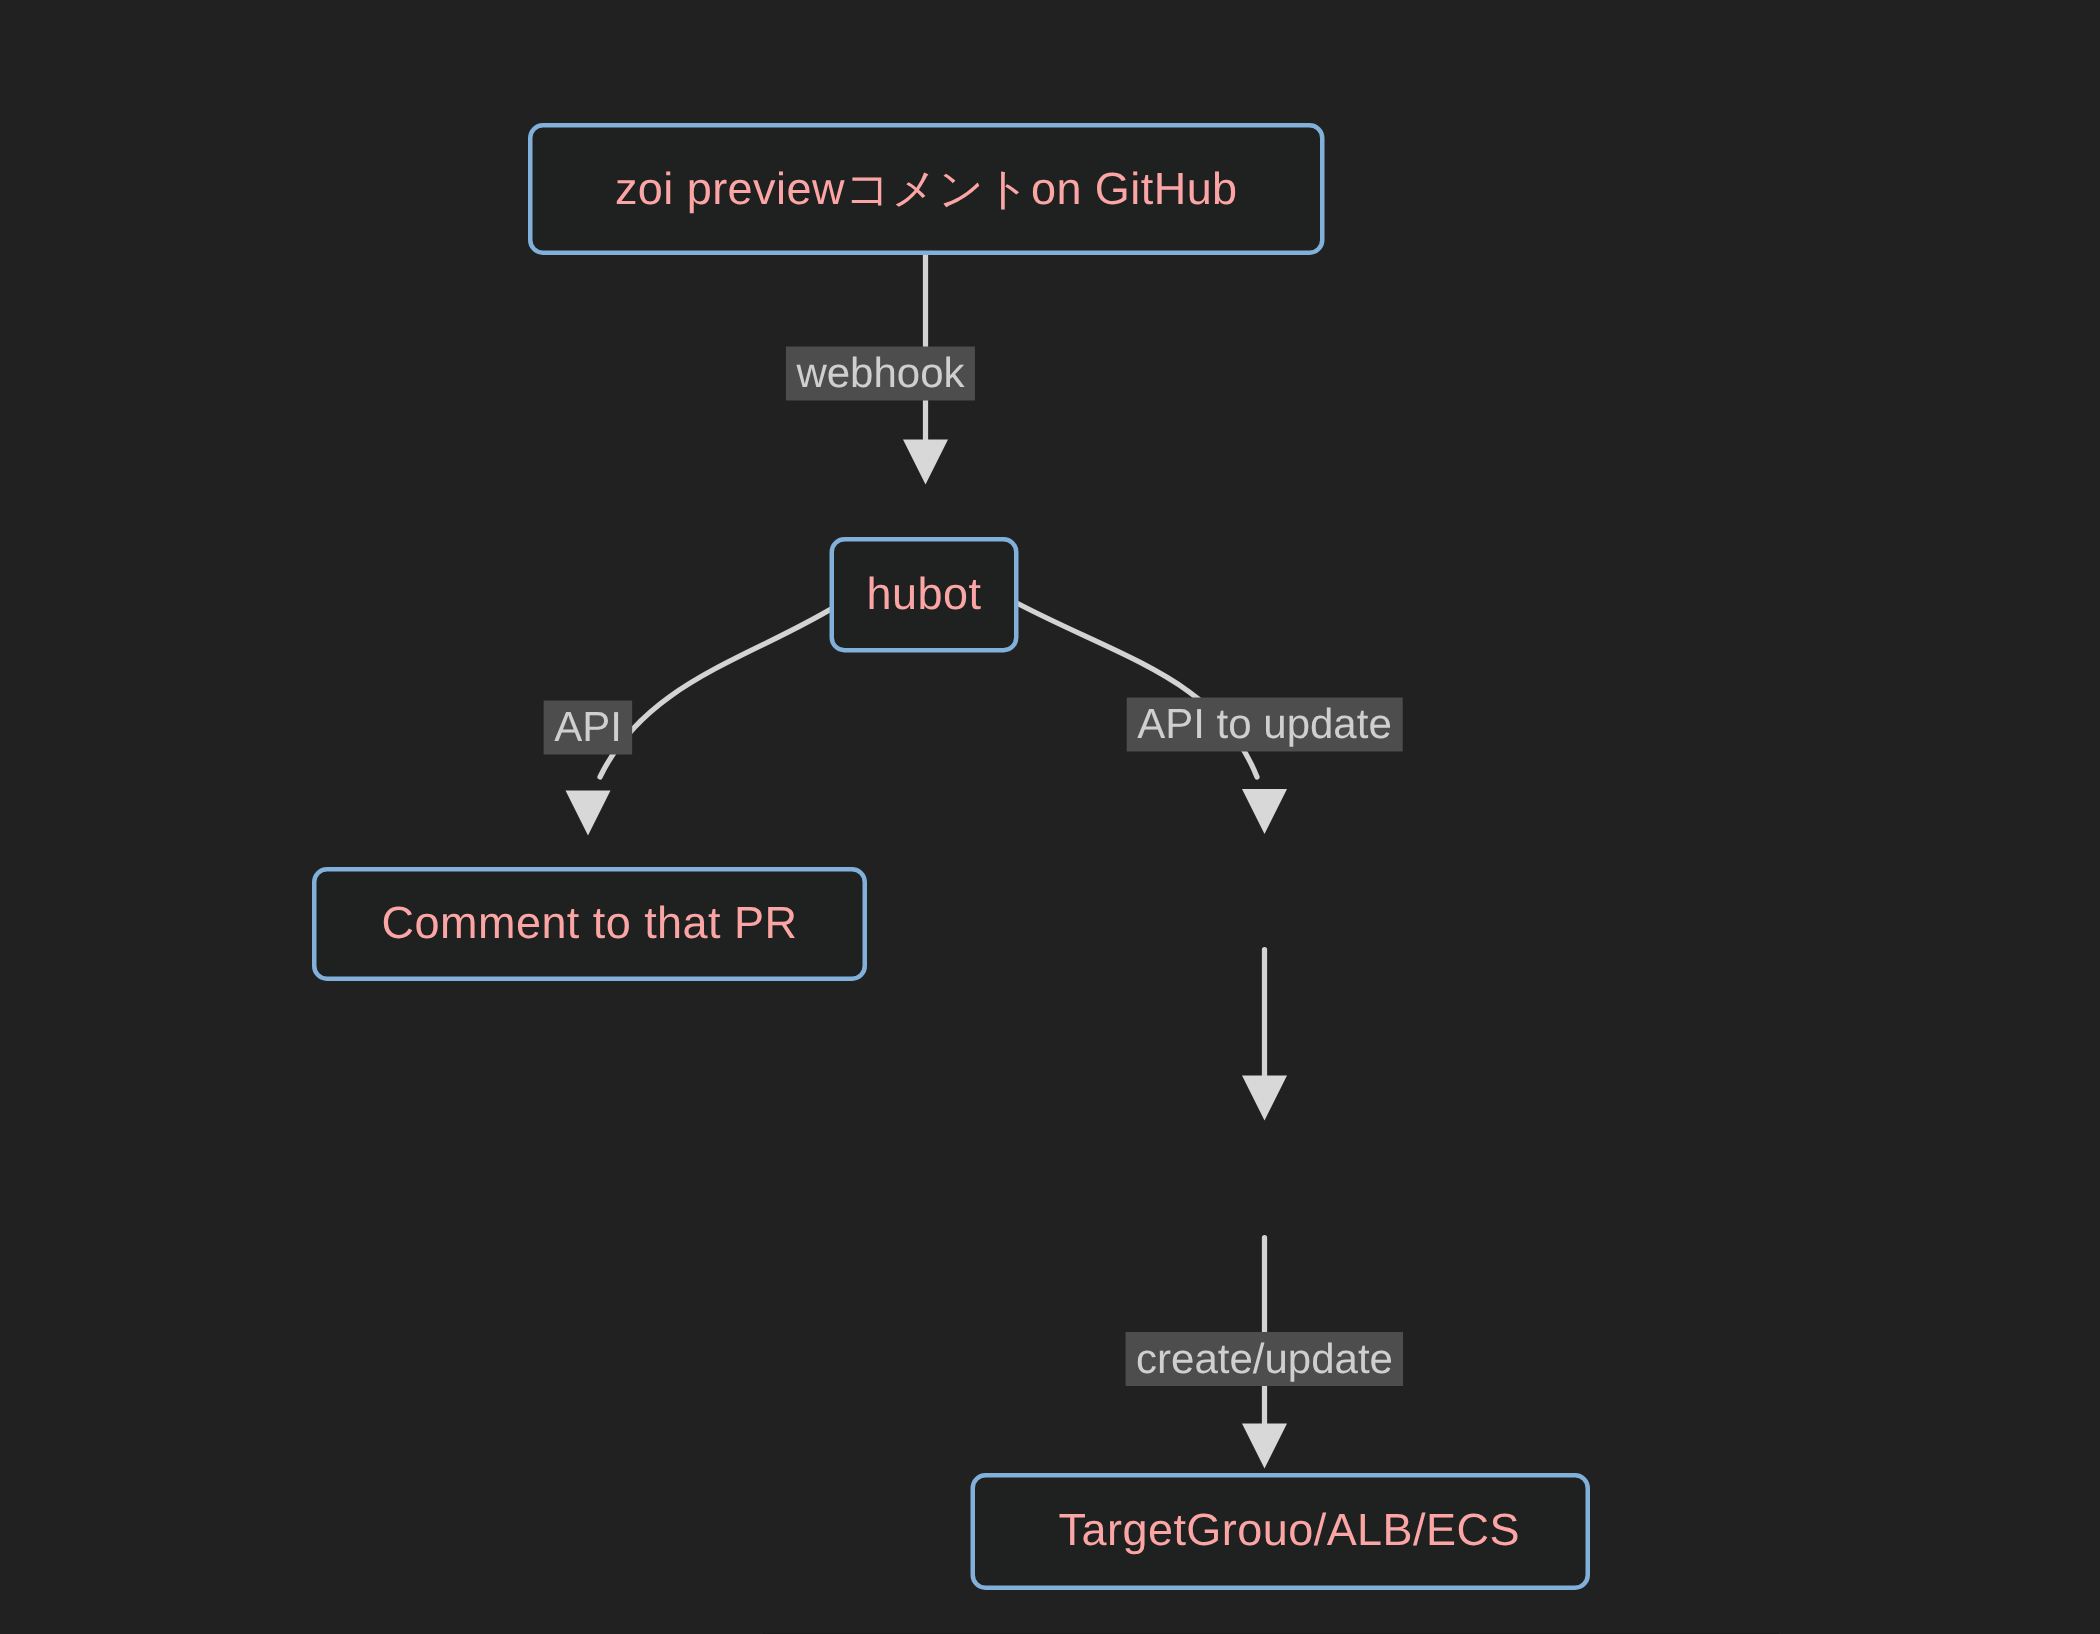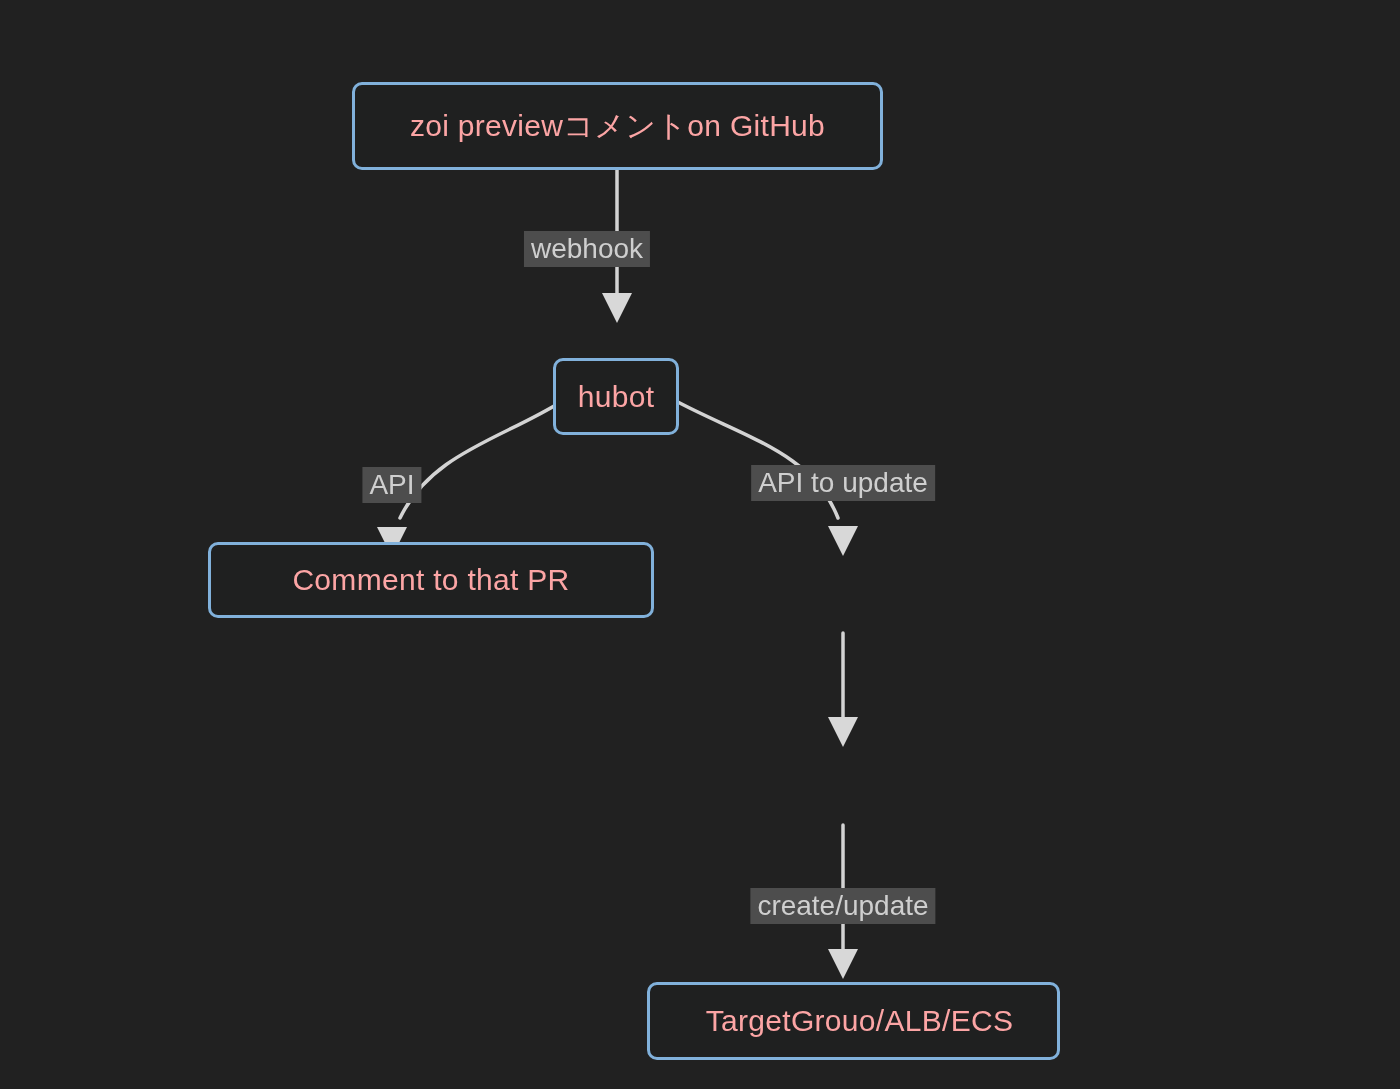--- a/index.html
+++ b/index.html
@@ -50,21 +50,21 @@
     background: #4d4d4d;
     color: #cfcfcf;
     font-size: 28px;
     line-height: 36px;
     padding: 0 7px;
     white-space: nowrap;
   }
   
   .node-github    { left: 352px; top: 82px;  width: 531px; height: 88px; }
   .node-hubot     { left: 553px; top: 326px; width: 126px; height: 77px; margin-top: 32px; }
-  .node-comment   { left: 208px; top: 542px; width: 446px; height: 76px; }
+  .node-comment   { left: 208px; top: 578px; width: 370px; height: 76px; }
   .node-circleci  { left: 691px; top: 557px; width: 306px; height: 77px; }
   .node-docker    { left: 618px; top: 750px; width: 450px; height: 76px; }
   .node-target    { left: 647px; top: 982px; width: 413px; height: 78px; padding-left: 12px; }
   
   .label-webhook  { left: 587px; top: 231px; }
   .label-api      { left: 392px; top: 467px; }
   .label-trigger  { left: 843px; top: 465px; }
   .label-create   { left: 843px; top: 888px; }
 </style>
 </head>

